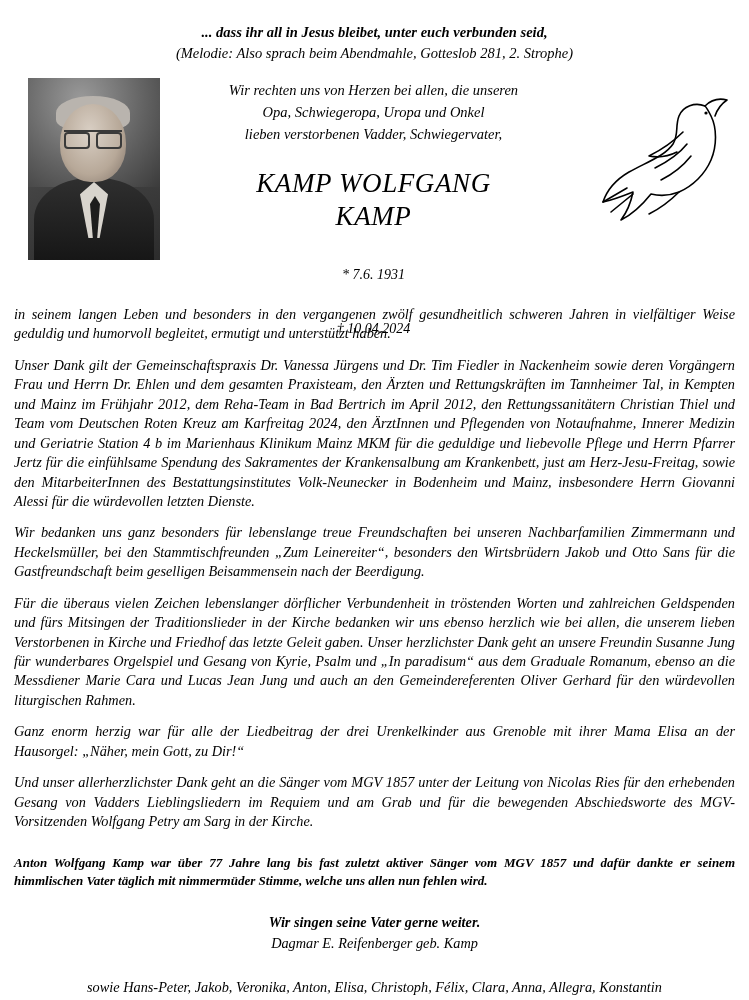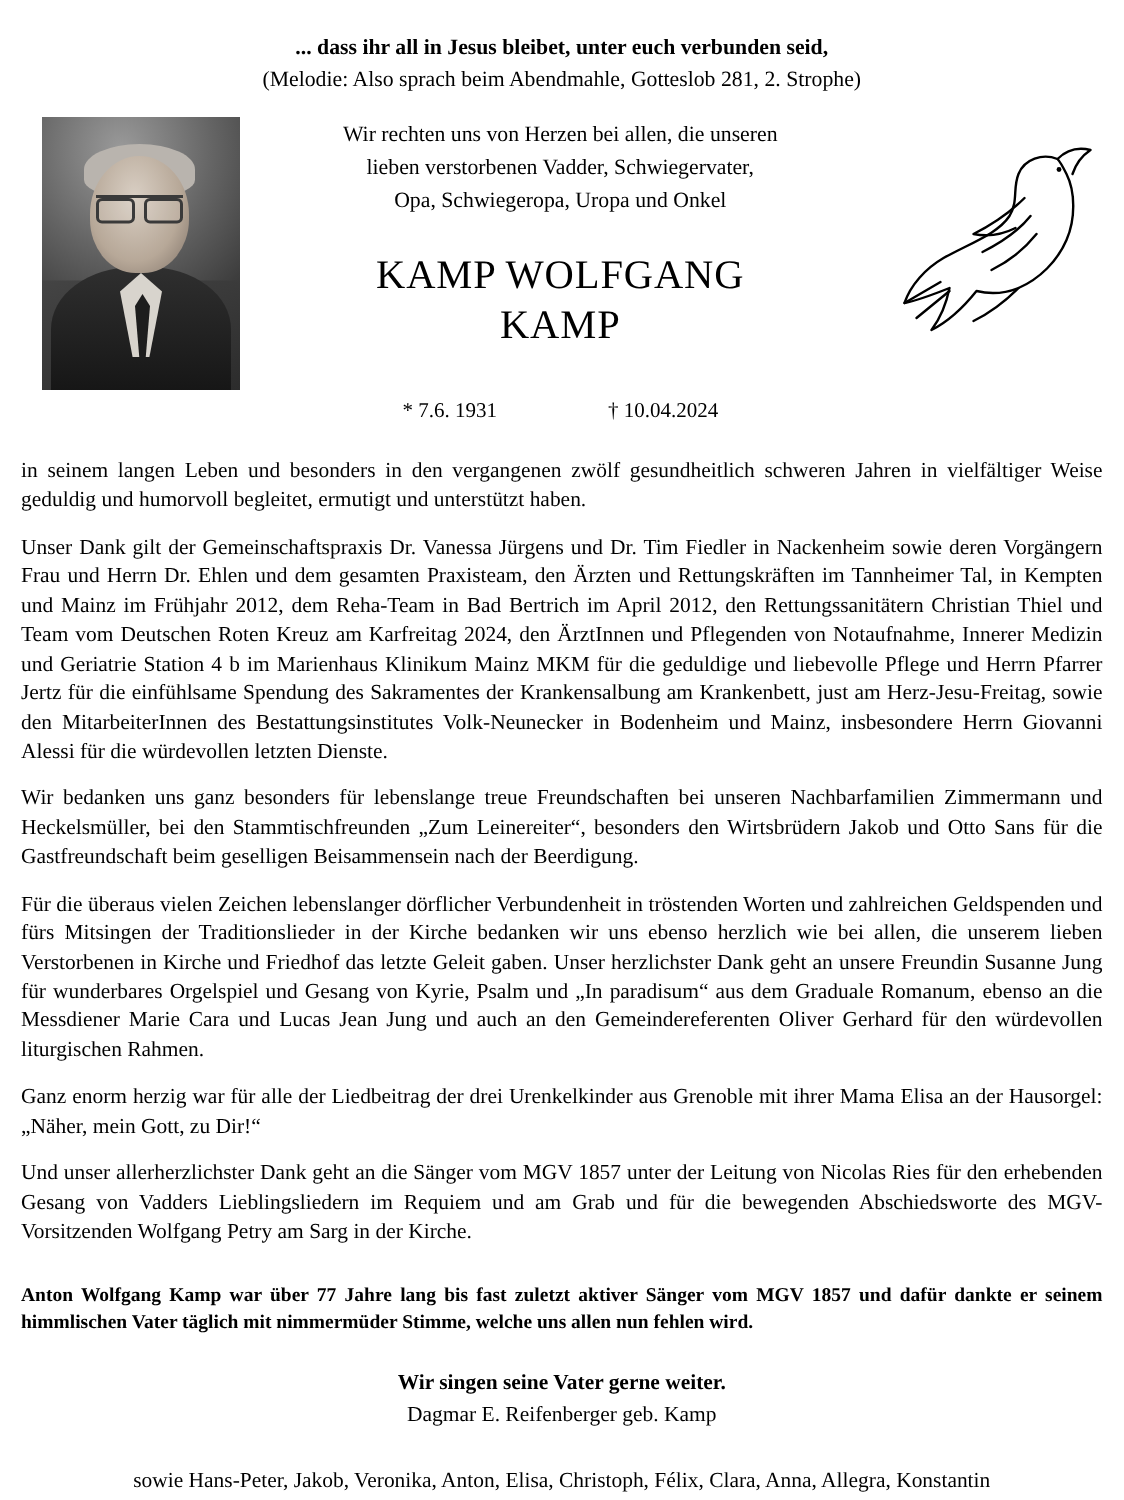--- a/index.html
+++ b/index.html
@@ -13,20 +13,21 @@
     font-family: "Liberation Serif", serif;
     color: #000000;
     overflow: hidden;
   }
   .page {
     position: relative;
     width: 749px;
     height: 1000px;
     box-sizing: border-box;
     padding: 18px 14px 10px 14px;
+    font-style: italic;
   }
 
   
   .verse {
     text-align: center;
     font-weight: bold;
     font-size: 14.5px;
     line-height: 1.45;
     margin: 4px 0 0 0;
   }
@@ -128,21 +129,22 @@
     letter-spacing: 0.6px;
     line-height: 1.22;
     margin-top: 22px;
     font-weight: normal;
   }
   .dates {
     margin-top: 34px;
     font-size: 14px;
     display: flex;
     justify-content: center;
-    gap: 74px;
+    gap: 38px;
+    flex-direction: column;
   }
   .dove-wrap {
     width: 148px;
     flex: 0 0 148px;
     padding-top: 14px;
   }
 
   
   .body-text {
     margin-top: 12px;
@@ -201,22 +203,22 @@
         <div class="tie"></div>
         <div class="hair"></div>
         <div class="head"></div>
         <div class="glasses"></div>
       </div>
     </div>
 
     <div class="header-text">
       <div class="thanks-intro">
         <div>Wir rechten uns von Herzen bei allen, die unseren</div>
+        <div>Opa, Schwiegeropa, Uropa und Onkel</div>
         <div>lieben verstorbenen Vadder, Schwiegervater,</div>
-        <div>Opa, Schwiegeropa, Uropa und Onkel</div>
       </div>
       <div class="deceased-name">
         <div>KAMP WOLFGANG</div>
         <div>KAMP</div>
       </div>
       <div class="dates">
         <span>* 7.6. 1931</span>
         <span>† 10.04.2024</span>
       </div>
     </div>

